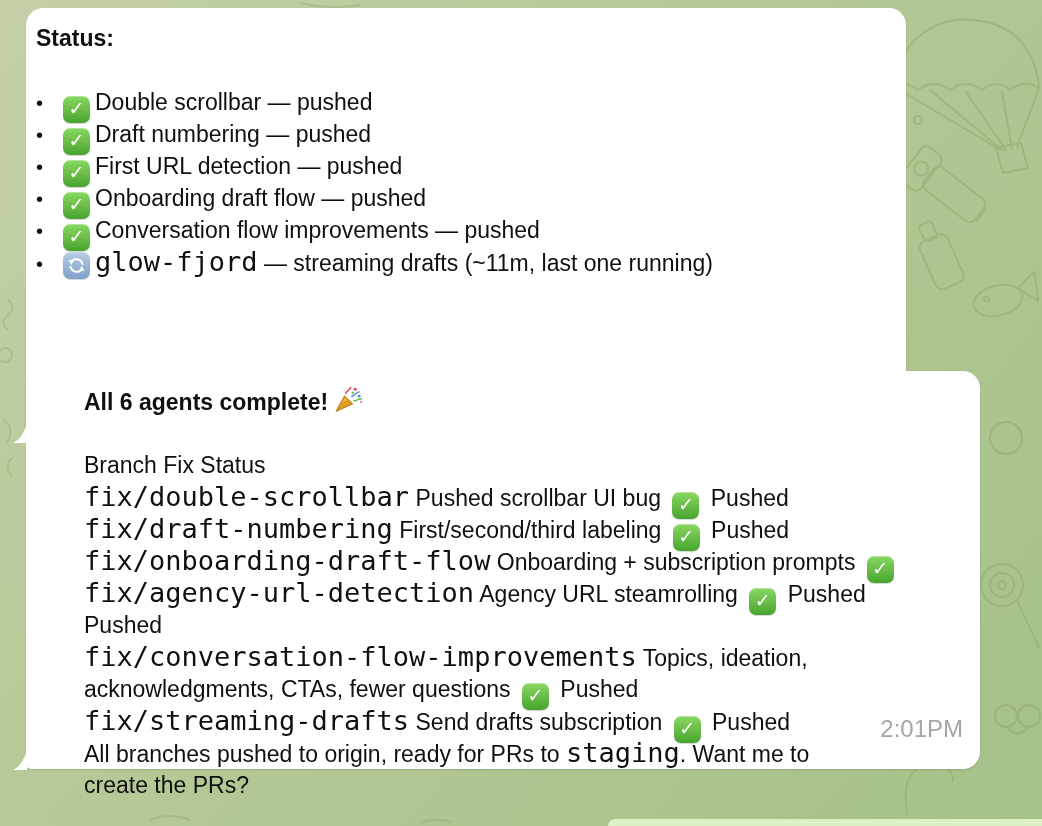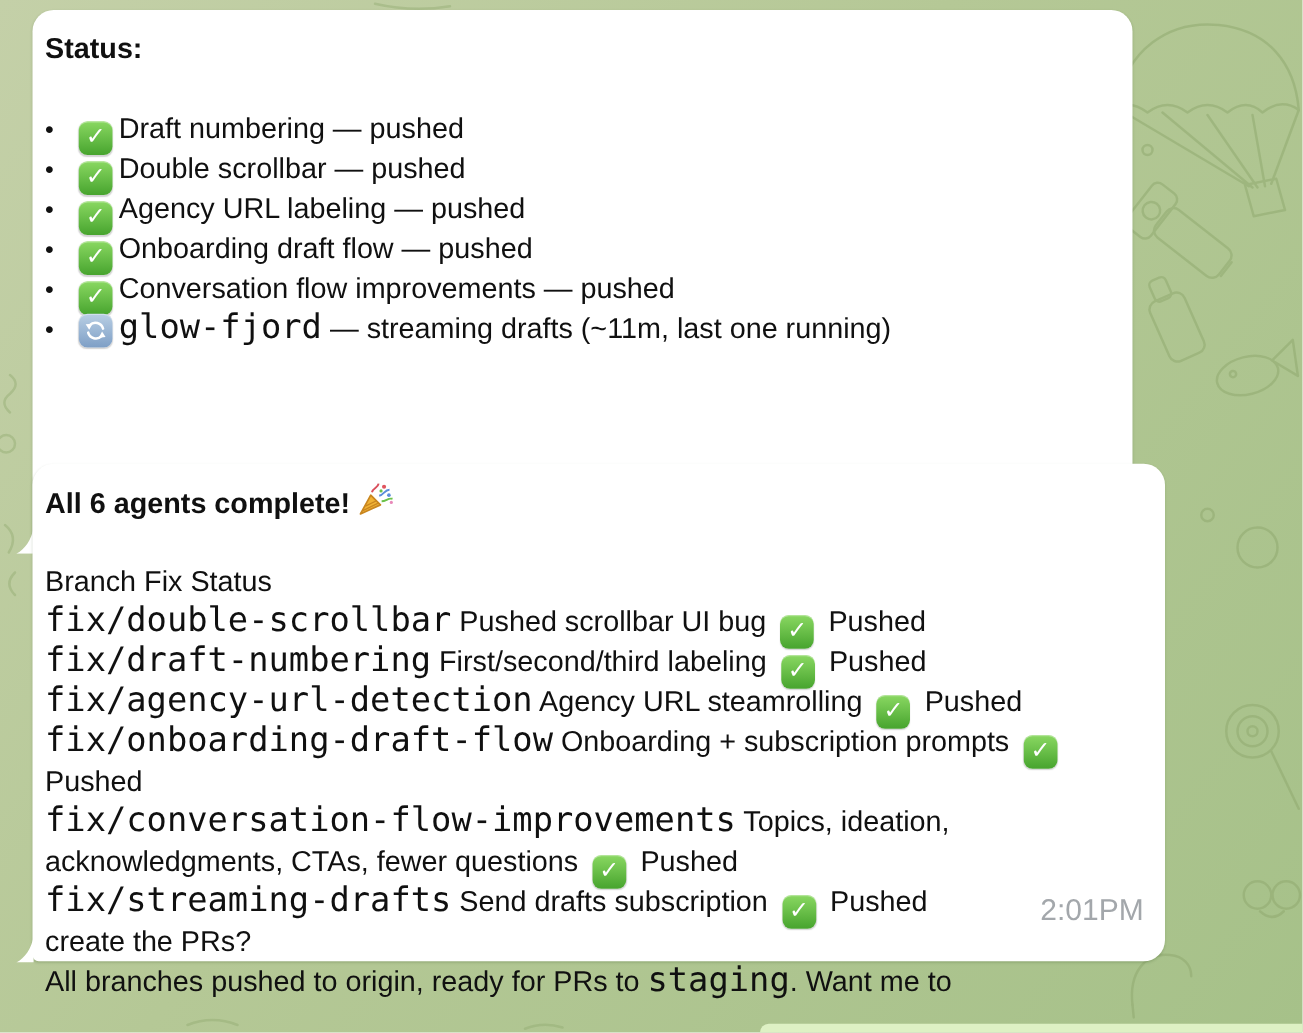--- a/index.html
+++ b/index.html
@@ -10,21 +10,21 @@
   }
   .doodles{position:absolute;inset:0;color:var(--doodle,#91aa70);}
   .doodles svg{position:absolute;inset:0;}
 
   .bubble{
     position:absolute;background:var(--bubble,#fff);
     border-radius:17px 17px 17px 5px;
     box-shadow:0 1px 2px rgba(40,70,20,.18);
   }
   #bubble1{left:26px;top:8px;width:880px;height:434px;}
-  #bubble2{left:26px;top:371px;width:906px;height:398px;}
+  #bubble2{left:26px;top:371px;width:906px;height:398px;padding-left:48px;}
   .tail{position:absolute;left:-15px;bottom:-1px;width:16px;height:21px;}
   .tail path{fill:var(--bubble,#fff);}
 
   .content{padding:14px 16px 0 10px;}
   .line{height:32px;line-height:32px;font-size:23px;color:var(--text,#101010);white-space:pre;}
   .bold{font-weight:bold;}
   .mono{font-family:"DejaVu Sans Mono","Liberation Mono",monospace;font-size:27px;}
   .bullet{display:inline-block;width:22px;font-size:20px;}
 
   .emoji{
@@ -111,23 +111,23 @@
   </svg>
 </div>
 
 <div class="bubble" id="bubble1">
   <svg class="tail" viewBox="0 0 16 21">
     <path d="M16 0 L16 21 L2 21 C9 17.5 14 10 16 0 Z"></path>
   </svg>
   <div class="content">
       <div class="line"><span class="bold">Status:</span></div>
       <div class="line"></div>
+      <div class="line"><span class="bullet">•</span><span class="emoji check">✓</span><span class="txt">Double scrollbar — pushed</span></div>
       <div class="line"><span class="bullet">•</span><span class="emoji check">✓</span><span class="txt">Draft numbering — pushed</span></div>
-      <div class="line"><span class="bullet">•</span><span class="emoji check">✓</span><span class="txt">Double scrollbar — pushed</span></div>
-      <div class="line"><span class="bullet">•</span><span class="emoji check">✓</span><span class="txt">Agency URL labeling — pushed</span></div>
+      <div class="line"><span class="bullet">•</span><span class="emoji check">✓</span><span class="txt">First URL detection — pushed</span></div>
       <div class="line"><span class="bullet">•</span><span class="emoji check">✓</span><span class="txt">Onboarding draft flow — pushed</span></div>
       <div class="line"><span class="bullet">•</span><span class="emoji check">✓</span><span class="txt">Conversation flow improvements — pushed</span></div>
       <div class="line"><span class="bullet">•</span><span class="emoji refresh"><svg viewBox="0 0 24 24" fill="none">
             <path d="M18.8 10.2 A7.3 7.3 0 0 0 6.6 6.9" stroke="#fff" stroke-width="2.3" stroke-linecap="round"></path>
             <path d="M5.2 13.8 A7.3 7.3 0 0 0 17.4 17.1" stroke="#fff" stroke-width="2.3" stroke-linecap="round"></path>
             <path d="M2.9 6.1 L9.2 5.6 L6.1 11.3 Z" fill="#fff"></path>
             <path d="M21.1 17.9 L14.8 18.4 L17.9 12.7 Z" fill="#fff"></path>
           </svg></span><span class="mono">glow-fjord</span><span class="txt"> — streaming drafts (~11m, last one running)</span></div>
     </div>
   <div class="time">2:00 PM</div>
@@ -146,25 +146,25 @@
             <path d="M22 16.5 C26 16.5 27 13.5 31 14.5" stroke="#6cc24a" stroke-width="1.6" fill="none"></path>
             <circle cx="24" cy="4.5" r="1.7" fill="#e0555f"></circle>
             <circle cx="28" cy="11.5" r="1.5" fill="#5b8dd9"></circle>
             <circle cx="21.5" cy="8" r="1.3" fill="#6cc24a"></circle>
             <circle cx="30" cy="17.5" r="1.3" fill="#e889b9"></circle>
           </svg></span></div>
       <div class="line"></div>
       <div class="line"><span class="txt">Branch Fix Status</span></div>
       <div class="line"><span class="mono">fix/double-scrollbar</span><span class="txt"> Pushed scrollbar UI bug </span><span class="emoji check">✓</span><span class="txt"> Pushed</span></div>
       <div class="line"><span class="mono">fix/draft-numbering</span><span class="txt"> First/second/third labeling </span><span class="emoji check">✓</span><span class="txt"> Pushed</span></div>
+      <div class="line"><span class="mono">fix/onboarding-draft-flow</span><span class="txt"> Onboarding + subscription prompts </span><span class="emoji check">✓</span></div>
       <div class="line"><span class="mono">fix/agency-url-detection</span><span class="txt"> Agency URL steamrolling </span><span class="emoji check">✓</span><span class="txt"> Pushed</span></div>
-      <div class="line"><span class="mono">fix/onboarding-draft-flow</span><span class="txt"> Onboarding + subscription prompts </span><span class="emoji check">✓</span></div>
       <div class="line"><span class="txt">Pushed</span></div>
       <div class="line"><span class="mono">fix/conversation-flow-improvements</span><span class="txt"> Topics, ideation,</span></div>
       <div class="line"><span class="txt">acknowledgments, CTAs, fewer questions </span><span class="emoji check">✓</span><span class="txt"> Pushed</span></div>
       <div class="line"><span class="mono">fix/streaming-drafts</span><span class="txt"> Send drafts subscription </span><span class="emoji check">✓</span><span class="txt"> Pushed</span></div>
+      <div class="line"><span class="txt">All branches pushed to origin, ready for PRs to </span><span class="mono">staging</span><span class="txt">. Want me to</span></div>
       <div class="line"><span class="txt">create the PRs?</span></div>
-      <div class="line"><span class="txt">All branches pushed to origin, ready for PRs to </span><span class="mono">staging</span><span class="txt">. Want me to</span></div>
     </div>
   <div class="time">2:01PM</div>
 </div>
 
 <div id="outgoing-sliver"></div>
 
 </body></html>

